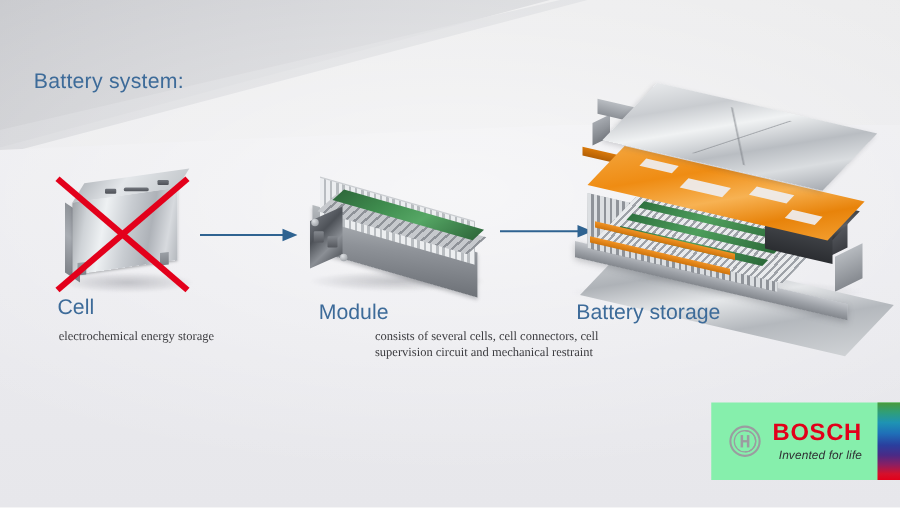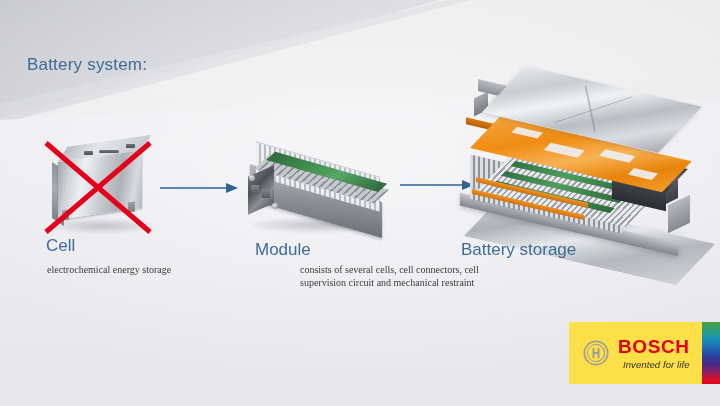--- a/index.html
+++ b/index.html
@@ -246,21 +246,21 @@
   }
   .pk-tray-side{
     left:206px;top:152px;width:22px;height:28px;
     background:linear-gradient(180deg,#b6babf,#868a90);
     transform:skewY(-26deg);
   }
 
   
   #logo{
     position:absolute;left:569px;top:322px;width:151px;height:62px;
-    background:#fde047;
+    background:#86efac;
     display:flex;align-items:center;
   }
   .logo-inner{
     display:flex;align-items:center;gap:9px;
     padding-left:14px;width:123px;box-sizing:border-box;
   }
   .bosch-emblem{width:26px;height:26px;flex:0 0 26px;}
   .bosch-words{display:flex;flex-direction:column;line-height:1;}
   .bosch-name{
     color:#e2001a;font-weight:bold;font-size:19px;letter-spacing:.6px;

